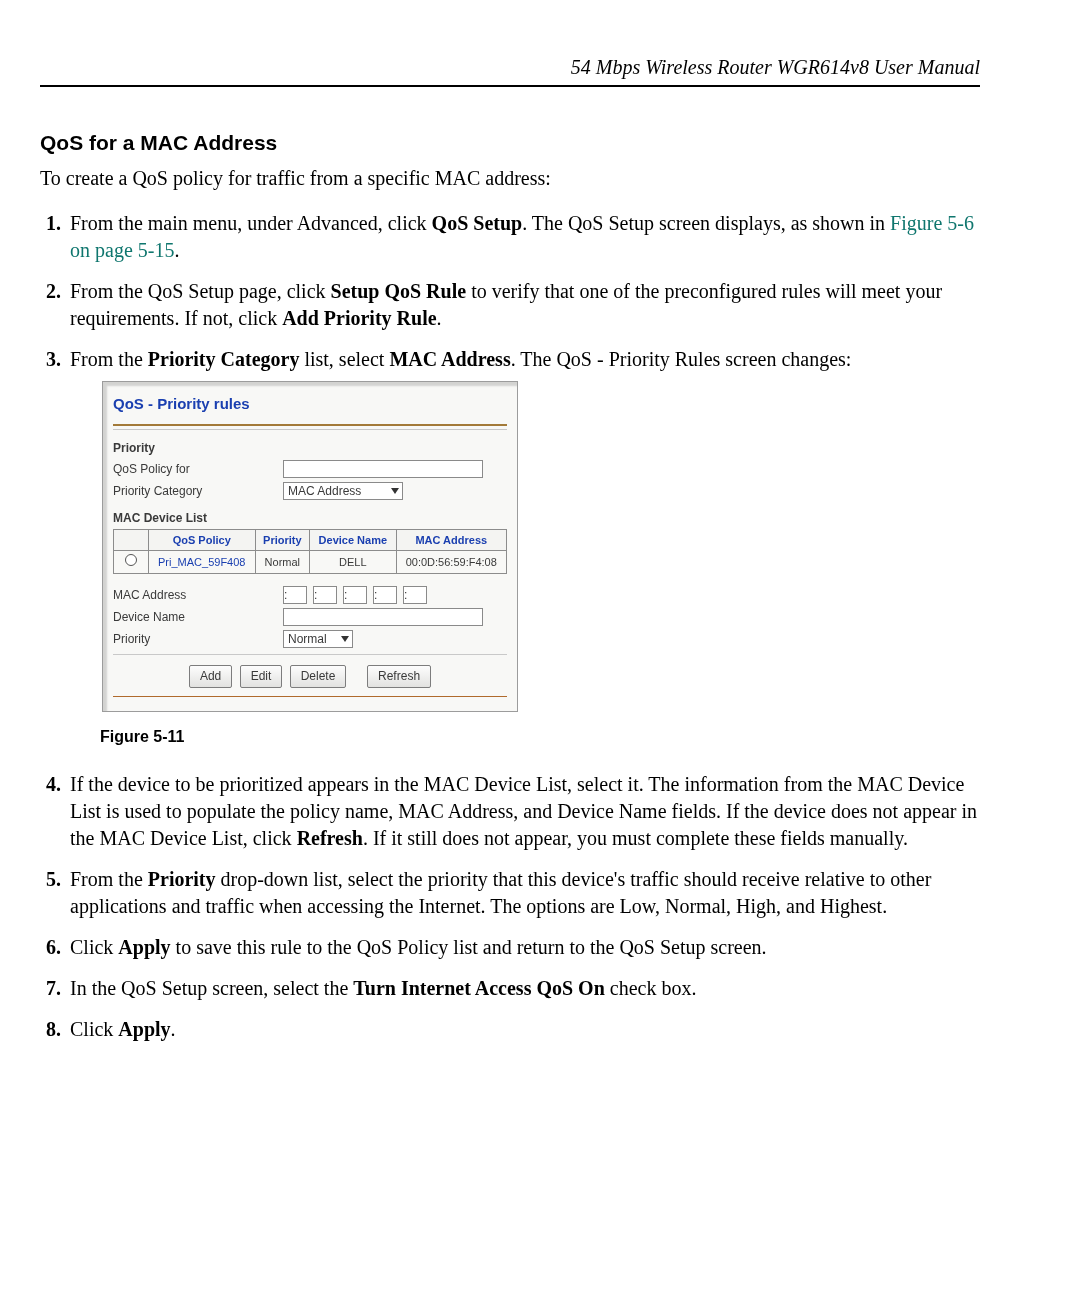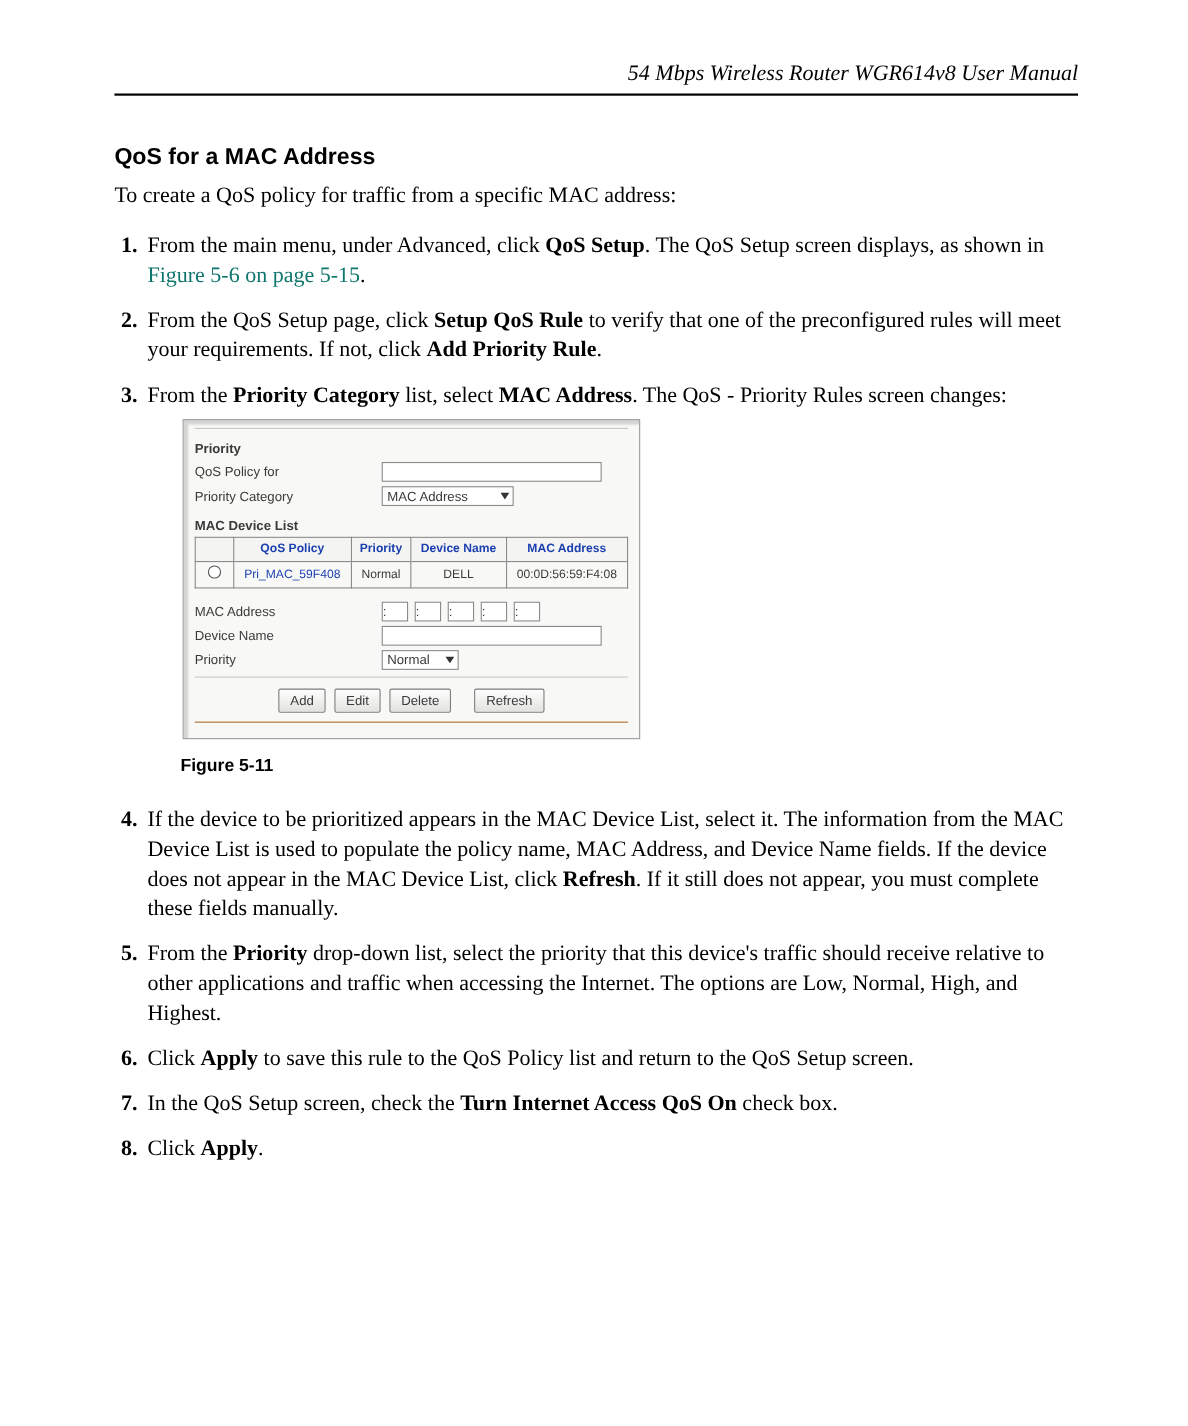--- a/index.html
+++ b/index.html
@@ -6,21 +6,21 @@
     margin: 0;
     padding: 0;
     background: #fff;
     font-family: "Times New Roman", Times, serif;
     color: #000;
   }
   .page {
     width: 1080px;
     height: 1068px;
     box-sizing: border-box;
-    padding: 56px 100px 40px 104px;
+    padding: 56px 100px 40px 40px;
     position: relative;
   }
   .running-head {
     font-style: italic;
     text-align: right;
     font-size: 20px;
     margin-bottom: 6px;
   }
   .hr-top, .hr-bot {
     border: none;
@@ -176,20 +176,21 @@
       <span>From the main menu, under Advanced, click </span><span class="b">QoS Setup</span><span>. The QoS Setup screen displays, as shown in </span><a class="figure-link" href="#">Figure 5-6 on page 5-15</a><span>.</span>
     </li>
     <li>
       <span>From the QoS Setup page, click </span><span class="b">Setup QoS Rule</span><span> to verify that one of the preconfigured rules will meet your requirements. If not, click </span><span class="b">Add Priority Rule</span><span>.</span>
     </li>
     <li>
       <span>From the </span><span class="b">Priority Category</span><span> list, select </span><span class="b">MAC Address</span><span>. The QoS - Priority Rules screen changes:</span>
 
       <div class="fig-wrap">
         <div class="panel">
+          <div class="panel-title">QoS - Priority rules</div>
           <div class="under2"></div>
 
           <div class="fld-row">
             <div class="fld-label">Priority</div>
           </div>
           <div class="fld-row">
             <div class="fld-label" style="font-weight:normal">QoS Policy for</div>
             <div class="input" style="width:200px"></div>
           </div>
           <div class="fld-row">
@@ -254,21 +255,21 @@
     <li>
       <span>If the device to be prioritized appears in the MAC Device List, select it. The information from the MAC Device List is used to populate the policy name, MAC Address, and Device Name fields. If the device does not appear in the MAC Device List, click </span><span class="b">Refresh</span><span>. If it still does not appear, you must complete these fields manually.</span>
     </li>
     <li>
       <span>From the </span><span class="b">Priority</span><span> drop-down list, select the priority that this device's traffic should receive relative to other applications and traffic when accessing the Internet. The options are Low, Normal, High, and Highest.</span>
     </li>
     <li>
       <span>Click </span><span class="b">Apply</span><span> to save this rule to the QoS Policy list and return to the QoS Setup screen.</span>
     </li>
     <li>
-      <span>In the QoS Setup screen, check the </span><span class="b">Turn Internet Access QoS On</span><span> check box.</span>
+      <span>In the QoS Setup screen, select the </span><span class="b">Turn Internet Access QoS On</span><span> check box.</span>
     </li>
     <li>
       <span>Click </span><span class="b">Apply</span><span>.</span>
     </li>
   </ol>
 
   <div style="height:28px"></div>
   <hr class="hr-top">
   <div class="footer-row">
     <span>Fine-Tuning Your Network</span>

